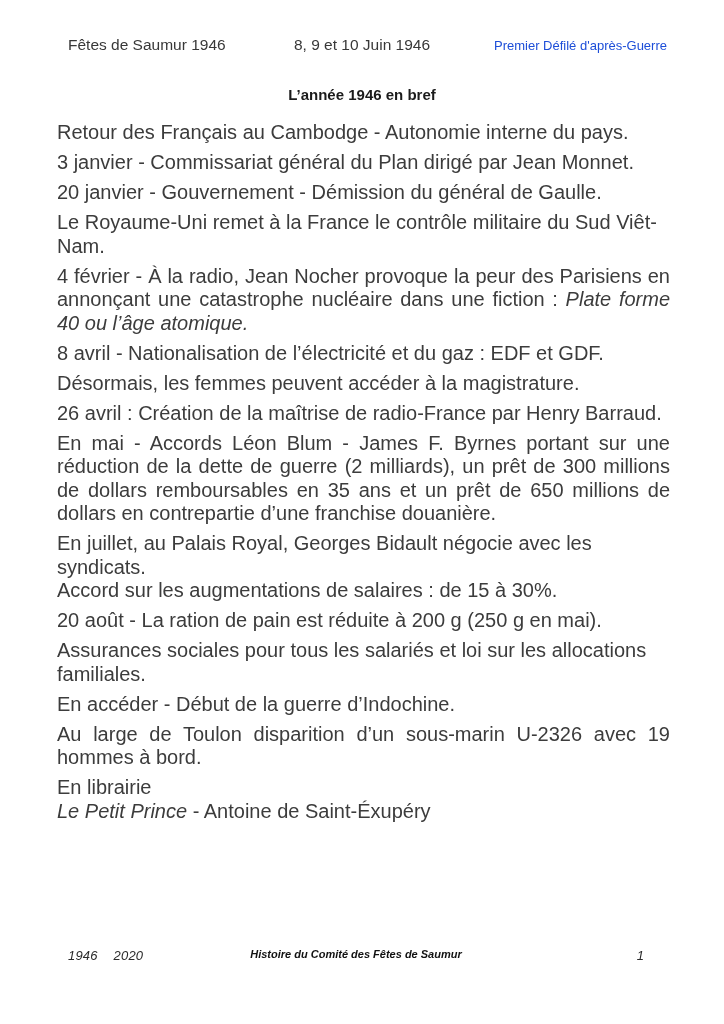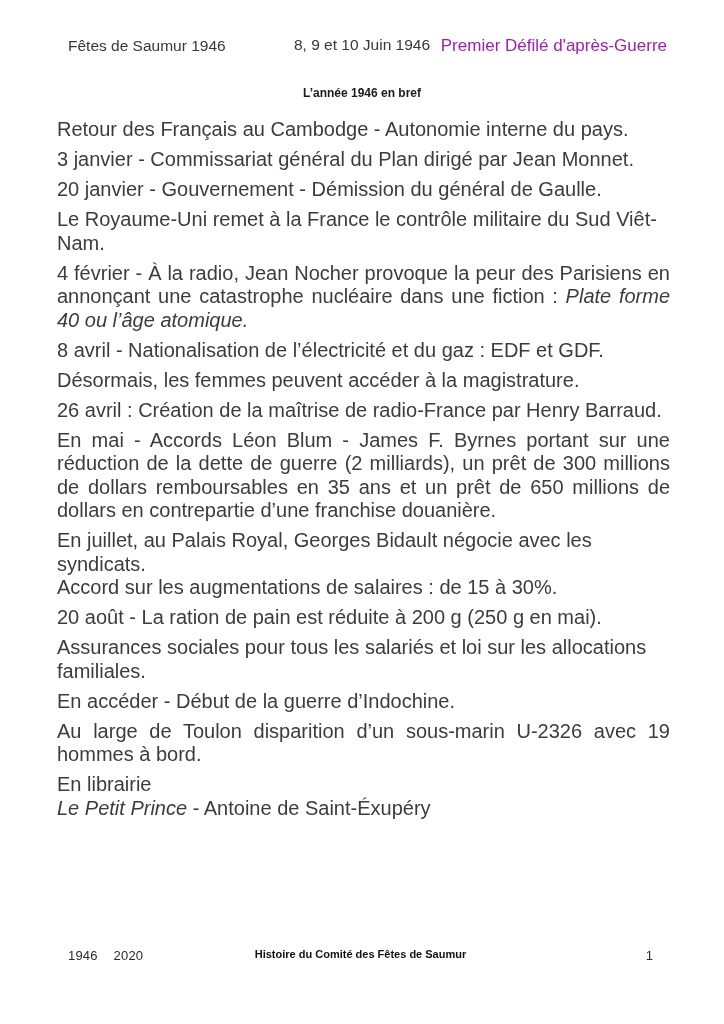--- a/index.html
+++ b/index.html
@@ -24,49 +24,50 @@
     justify-content: space-between;
     align-items: baseline;
   }
   .header-center {
     position: absolute;
     left: 50%;
     transform: translateX(-50%);
     white-space: nowrap;
   }
   .header-right {
-    font-size: 17px;
-    color: #a21caf;
+    font-size: 13px;
+    color: #1d4ed8;
   }
   .doc-title {
     margin-top: 32px;
     text-align: center;
-    font-size: 12px;
+    font-size: 15px;
     font-weight: bold;
     color: #1b1b1b;
   }
   .doc-body {
     padding: 18px 54px 0 57px;
     font-size: 20px;
     line-height: 23.5px;
   }
   .para { margin: 0 0 6.5px 0; text-align: left; }
   .para.justify { text-align: justify; text-justify: inter-word; }
   .italic { font-style: italic; }
   .footer {
     position: absolute;
     top: 948px;
     left: 0;
-    right: 3px;
+    right: 12px;
     padding: 0 68px;
     display: flex;
     justify-content: space-between;
     align-items: baseline;
     font-size: 13px;
     color: #2a2a2a;
+    font-style: italic;
   }
   .footer-years { letter-spacing: 0.2px; }
   .footer-years .y2 { margin-left: 12px; }
   .footer-center {
     position: absolute;
     left: 50%;
     transform: translateX(-50%);
     font-size: 11px;
     font-weight: bold;
     color: #111111;

